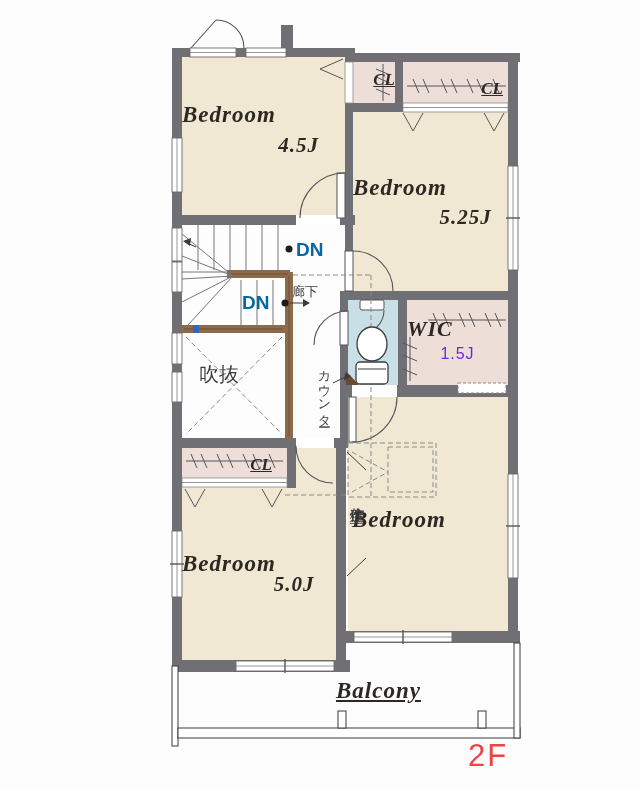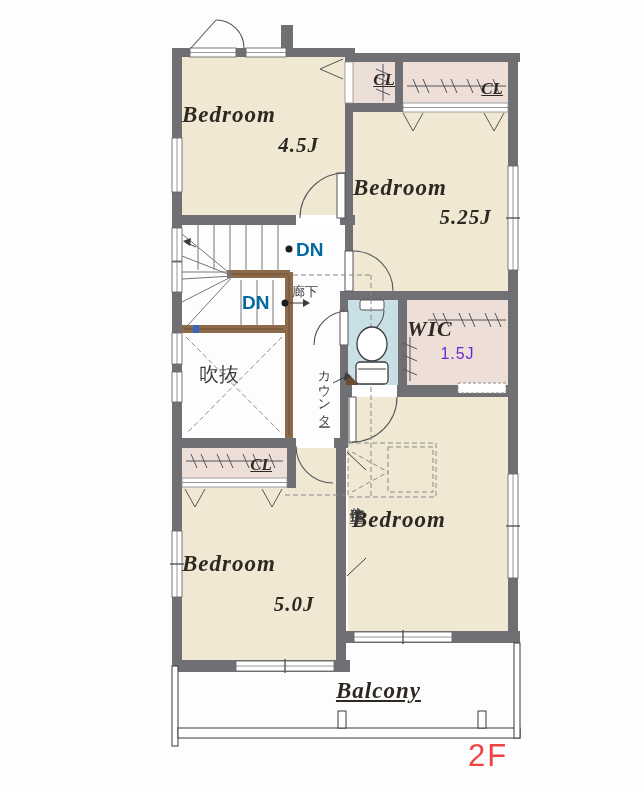--- a/index.html
+++ b/index.html
@@ -257,21 +257,21 @@
 
   <div class="lbl rname" style="left:182px;top:102px;width:163px;">Bedroom</div>
   <div class="lbl rsize" style="left:182px;top:133px;width:163px;">4.5J</div>
 
   <div class="lbl rname" style="left:353px;top:175px;width:155px;">Bedroom</div>
   <div class="lbl rsize" style="left:353px;top:205px;width:155px;">5.25J</div>
 
   <div class="lbl rname" style="left:352px;top:507px;width:160px;">Bedroom</div>
 
   <div class="lbl rname" style="left:182px;top:551px;width:154px;">Bedroom</div>
-  <div class="lbl rsize" style="left:182px;top:592px;width:154px;">5.0J</div>
+  <div class="lbl rsize" style="left:182px;top:572px;width:154px;">5.0J</div>
 
   <div class="lbl rname" style="left:407px;top:316px;width:101px;font-size:22px;">WIC</div>
   <div class="lbl wicsize" style="left:407px;top:345px;width:101px;">1.5J</div>
 
   <div class="lbl rname" style="left:336px;top:678px;width:160px;text-decoration:underline;">Balcony</div>
 
   <div class="lbl clname" style="left:349px;top:70px;width:46px;">CL</div>
   <div class="lbl clname" style="left:423px;top:79px;width:80px;">CL</div>
   <div class="lbl clname" style="left:197px;top:455px;width:75px;">CL</div>
 

